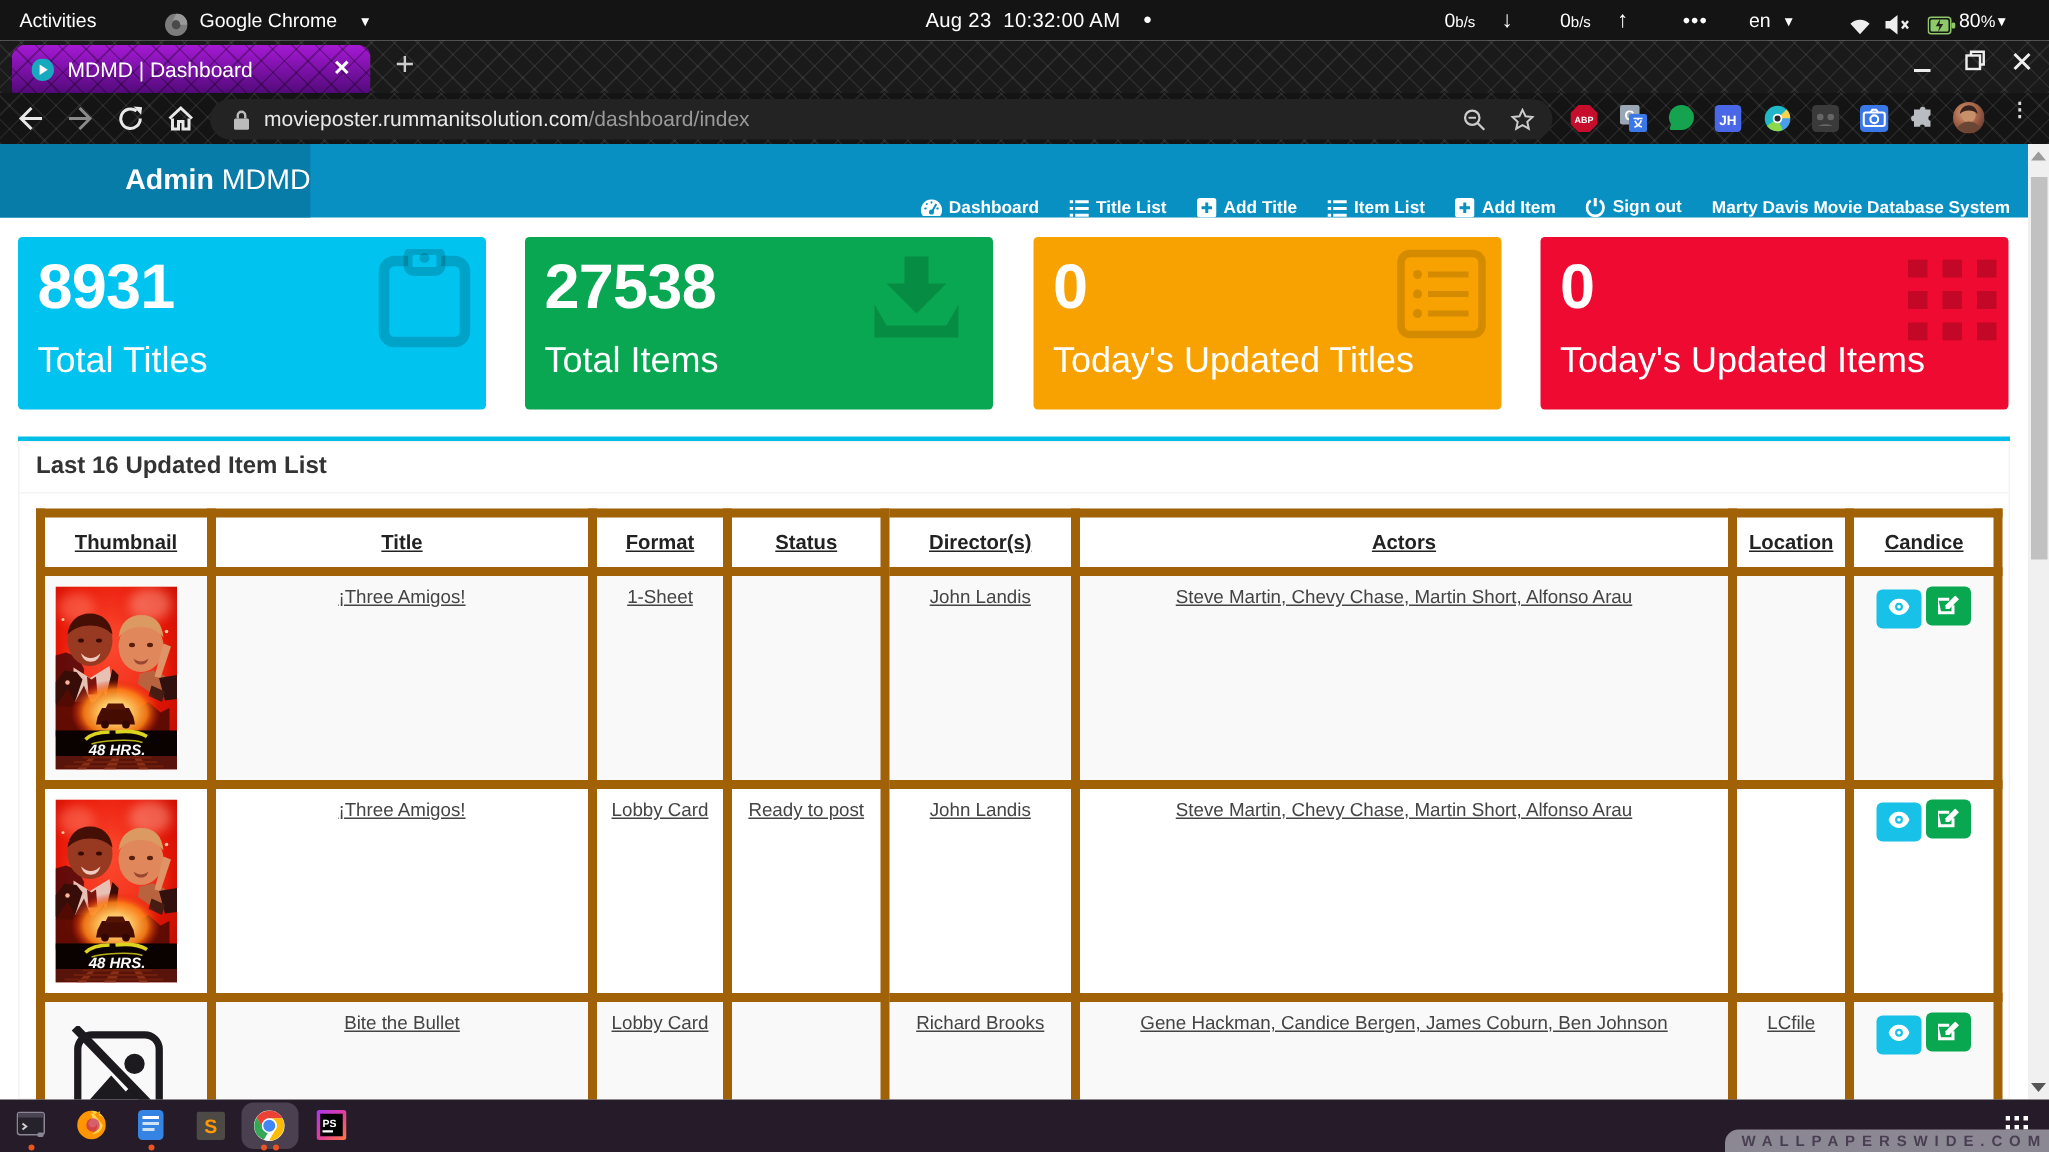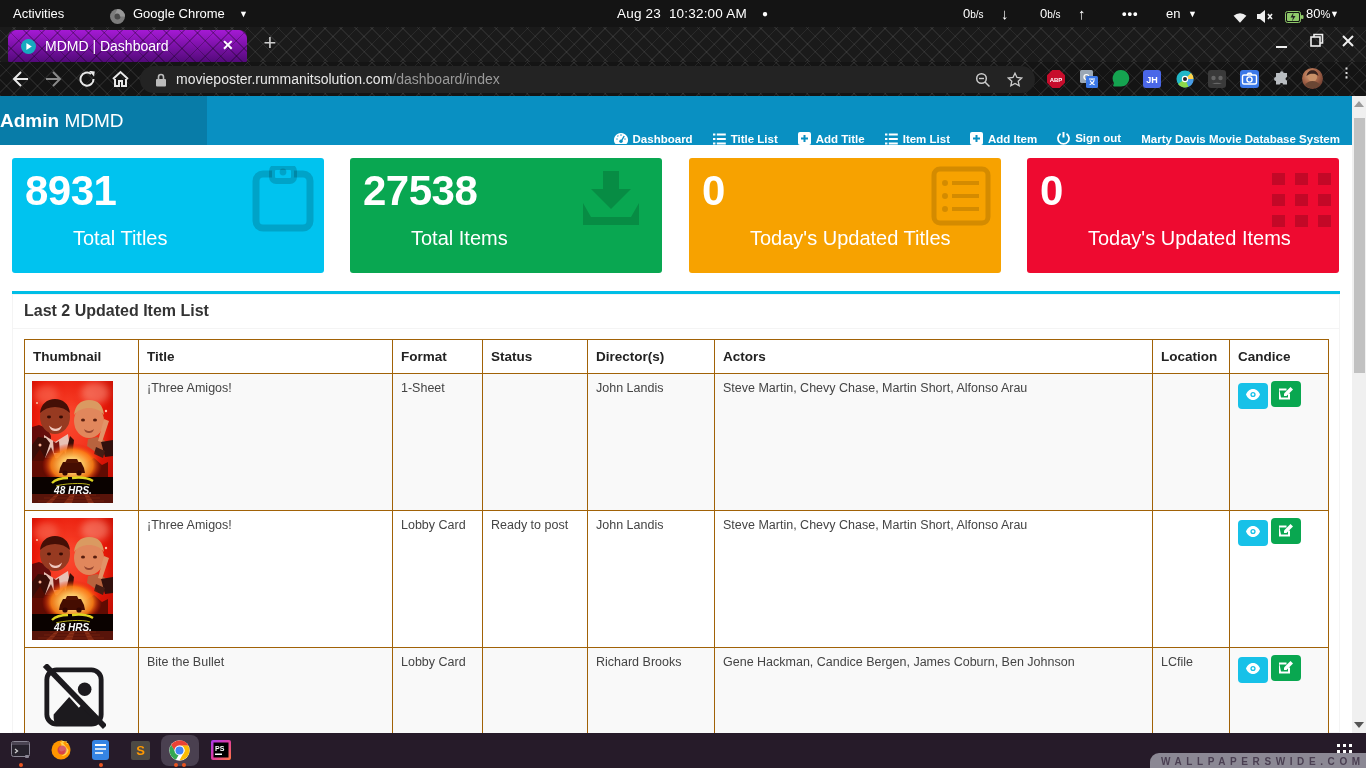--- a/index.html
+++ b/index.html
@@ -34,39 +34,39 @@
 
 
 #toolbar { position:absolute; left:0; top:62px; width:1366px; height:34px; background-color:#141414; }
 #pill { position:absolute; left:140px; top:3.5px; width:895px; height:27px; border-radius:14px;
   background:#232323; color:#e8e8e8; font-size:14px; line-height:27px; }
 
 
 #page { position:absolute; left:0; top:96px; width:1352px; height:637px; background:#fff; overflow:hidden; }
 #navbar { position:absolute; left:0; top:0; width:1352px; height:49px; background:#0990c2; }
 #brand { position:absolute; left:0; top:0; width:207px; height:49px; background:#087ca8;
-  color:#fff; font-size:19px; text-align:left; line-height:49px; }
+  color:#fff; font-size:19px; text-align:right; line-height:49px; }
 #nav { position:absolute; right:12px; top:0; height:49px; display:flex; align-items:flex-end;
   gap:20px; color:#fff; font-size:11.5px; font-weight:bold; }
 .navit { display:flex; align-items:center; gap:5px; white-space:nowrap; }
 
 .card { position:absolute; top:62px; width:312px; height:115px; border-radius:3px; color:#fff; }
 .card .num { position:absolute; left:13px; top:4px; font-size:42px; font-weight:bold; letter-spacing:-0.5px; line-height:42px; padding-top:8px; }
-.card .lbl { position:absolute; left:13px; top:69px; font-size:20px;margin-left:48px; }
+.card .lbl { position:absolute; left:13px; top:69px; font-size:24px; }
 .card .ico { position:absolute; right:10px; top:8px; }
 
 #bluehr { position:absolute; left:12px; top:195px; width:1328px; height:3px; background:#00bee6; }
 #whitebox { position:absolute; left:12px; top:198px; width:1328px; height:439px; background:#fff;
   border:1px solid #f4f4f4; }
 #boxtitle { position:absolute; left:11px; top:7px; font-size:16px; font-weight:bold; color:#333; }
 #boxdiv { position:absolute; left:0; top:33px; width:1326px; height:1px; background:#f4f4f4; }
 
 table { border-collapse:collapse; position:absolute; left:11px; top:44px; }
-td, th { border:1px solid #a16207; vertical-align:top; text-align:left;
-  font-size:12.5px; color:#444; padding:7px 8px; }
+td, th { border:6px solid #a16207; vertical-align:top; text-align:center;
+  font-size:12.5px; color:#444; padding:7px 8px;text-decoration:underline; }
 th { font-size:13.5px; color:#222; padding:9px 8px; }
 tr.odd td { background:#f9f9f9; }
 td.thumb { padding:7px 0 7px 7px; } td.thumb svg { display:block; }
 .btn { display:inline-block; width:30px; height:26px; border-radius:4px; text-align:center; }
 .btn svg { margin-top:6px; }
 #btneye { background:#17c1e8; }
 #btnedit { background:#09a750; margin-left:3px; }
 
 
 #pgsb { position:absolute; left:1352px; top:96px; width:14px; height:637px; background:#f0f0f0; }
@@ -386,21 +386,21 @@
               <rect x="46" y="21" width="13" height="12"></rect>
               <rect x="0" y="42" width="13" height="12"></rect>
               <rect x="23" y="42" width="13" height="12"></rect>
               <rect x="46" y="42" width="13" height="12"></rect>
             </g>
           </svg></div>
   </div>
 
   <div id="bluehr"></div>
   <div id="whitebox">
-    <div id="boxtitle">Last 2 Updated Item List</div>
+    <div id="boxtitle">Last 16 Updated Item List</div>
     <div id="boxdiv"></div>
     <table>
       <tbody>
             <tr>
         <th style="width:114px;">Thumbnail</th>
               <th style="width:254px;">Title</th>
         <th style="width:90px;">Format</th>
               <th style="width:105px;">Status</th>
         <th style="width:127px;">Director(s)</th>
               <th style="width:438px;">Actors</th>

